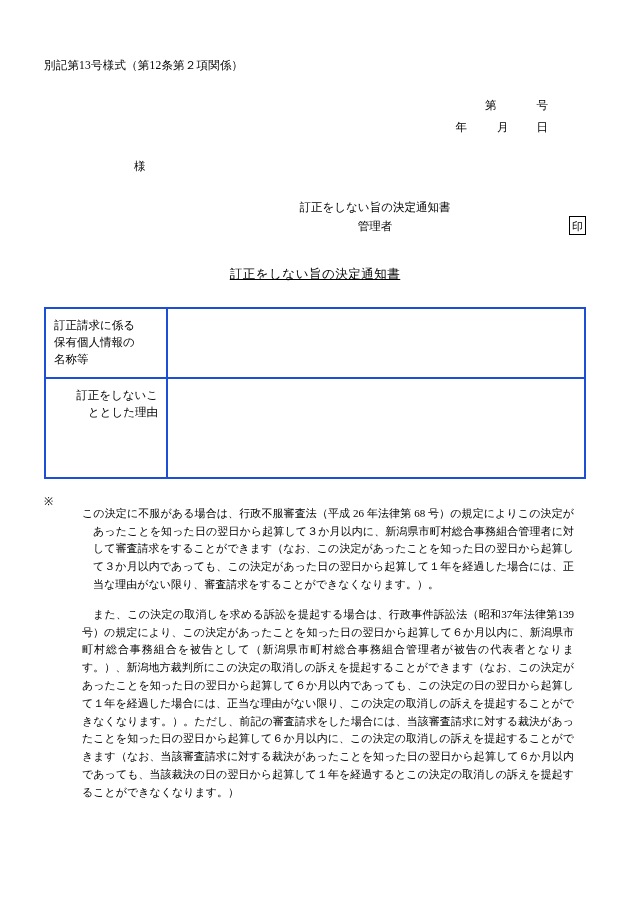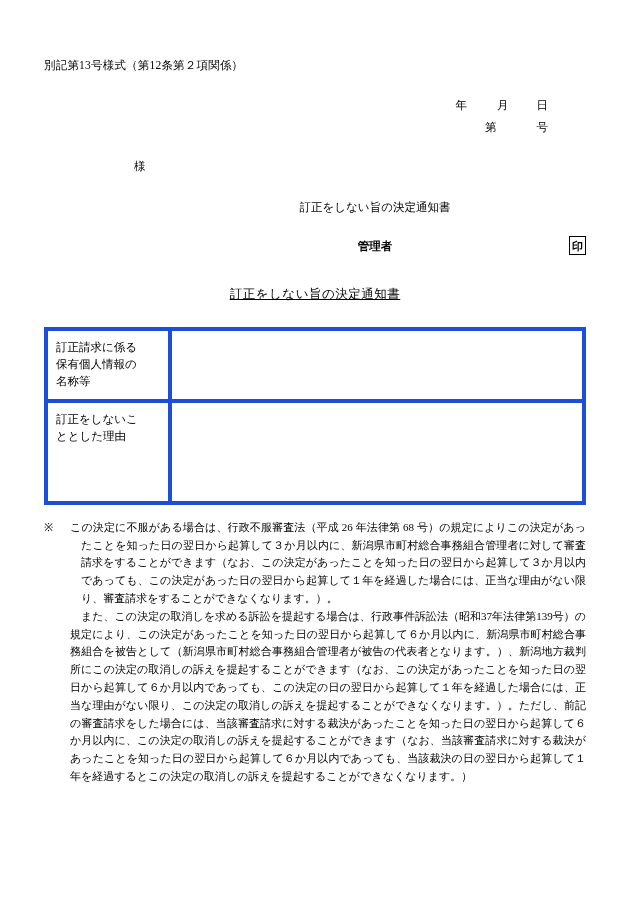--- a/index.html
+++ b/index.html
@@ -46,23 +46,22 @@
     margin-top: 26px;
     font-size: 11.5px;
     text-align: center;
     padding-left: 120px;
   }
   .issuer .org {
     display: block;
   }
   .issuer .mgr-row {
     display: block;
-    margin-top: 24px;
+    margin-top: 4px;
     position: relative;
-    font-weight: bold;
   }
   .issuer .mgr-label {
     margin-right: 0;
   }
   .seal {
     position: absolute;
     right: 0px;
     top: -3px;
     width: 17px;
     height: 19px;
@@ -90,21 +89,21 @@
     display: inline-block;
     width: 58px;
   }
   table.fields {
     margin-top: 24px;
     width: 100%;
     border-collapse: collapse;
     table-layout: fixed;
   }
   table.fields td {
-    border: 4px solid #1d4ed8;
+    border: 2px solid #1d4ed8;
     vertical-align: top;
     font-size: 11.5px;
     padding: 8px 8px;
     line-height: 1.5;
   }
   table.fields td.label {
     width: 104px;
   }
   table.fields tr.r1 td { height: 52px; }
   table.fields tr.r2 td { height: 82px; }
@@ -122,44 +121,44 @@
     width: 26px;
     flex: 0 0 26px;
     font-size: 11px;
   }
   .notes .note-body {
     flex: 1 1 auto;
     text-align: justify;
     text-justify: inter-ideograph;
   }
   .notes p {
-    margin: 0;
+    margin: 12px;
   }
   .notes p.hang {
     padding-left: 11px;
     text-indent: -11px;
   }
   .notes p.para2 {
     text-indent: 11px;
     margin-top: 0;
   }
 </style>
 </head>
 <body>
 
 <div class="page">
 
   <div class="form-no">別記第13号様式（第12条第２項関係）</div>
 
   <div class="doc-number-block">
     <div class="line">
-      <span>年</span><span class="gap-b"></span><span>月</span><span class="gap-c"></span><span>日</span>
+      <span>第</span><span class="gap-a"></span><span>号</span>
     </div>
     <div class="line">
-      <span>第</span><span class="gap-a"></span><span>号</span>
+      <span>年</span><span class="gap-b"></span><span>月</span><span class="gap-c"></span><span>日</span>
     </div>
   </div>
 
   <div class="addressee">様</div>
 
   <div class="issuer">
     <span class="org">訂正をしない旨の決定通知書</span>
     <span class="mgr-row">
       <span class="mgr-label">管理者</span>
       <span class="seal">印</span>
@@ -171,21 +170,21 @@
 
   <table class="fields">
     <tbody>
         <tr class="r1">
       <td class="label" style="white-space: pre-line;">訂正請求に係る
 保有個人情報の
 名称等</td>
       <td class="value"></td>
     </tr>
     <tr class="r2">
-      <td class="label" style="white-space: pre-line;">訂正をしないこ
+      <td class="label" style="white-space: pre-line; text-align: right;">訂正をしないこ
 ととした理由</td>
       <td class="value"></td>
     </tr>
   </tbody>
     </table>
 
   <div class="notes">
     <div class="note-row">
       <div class="mark">※</div>
       <div class="note-body">

